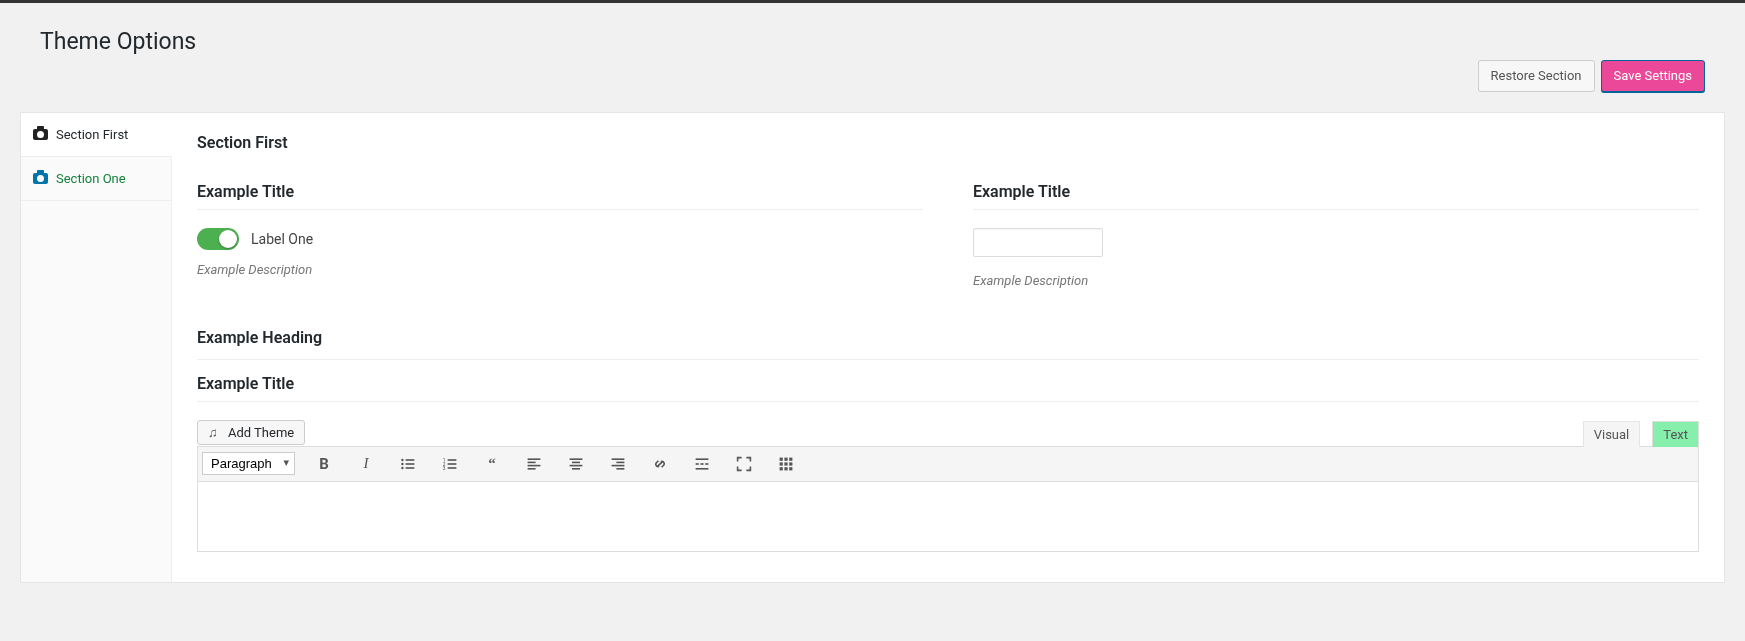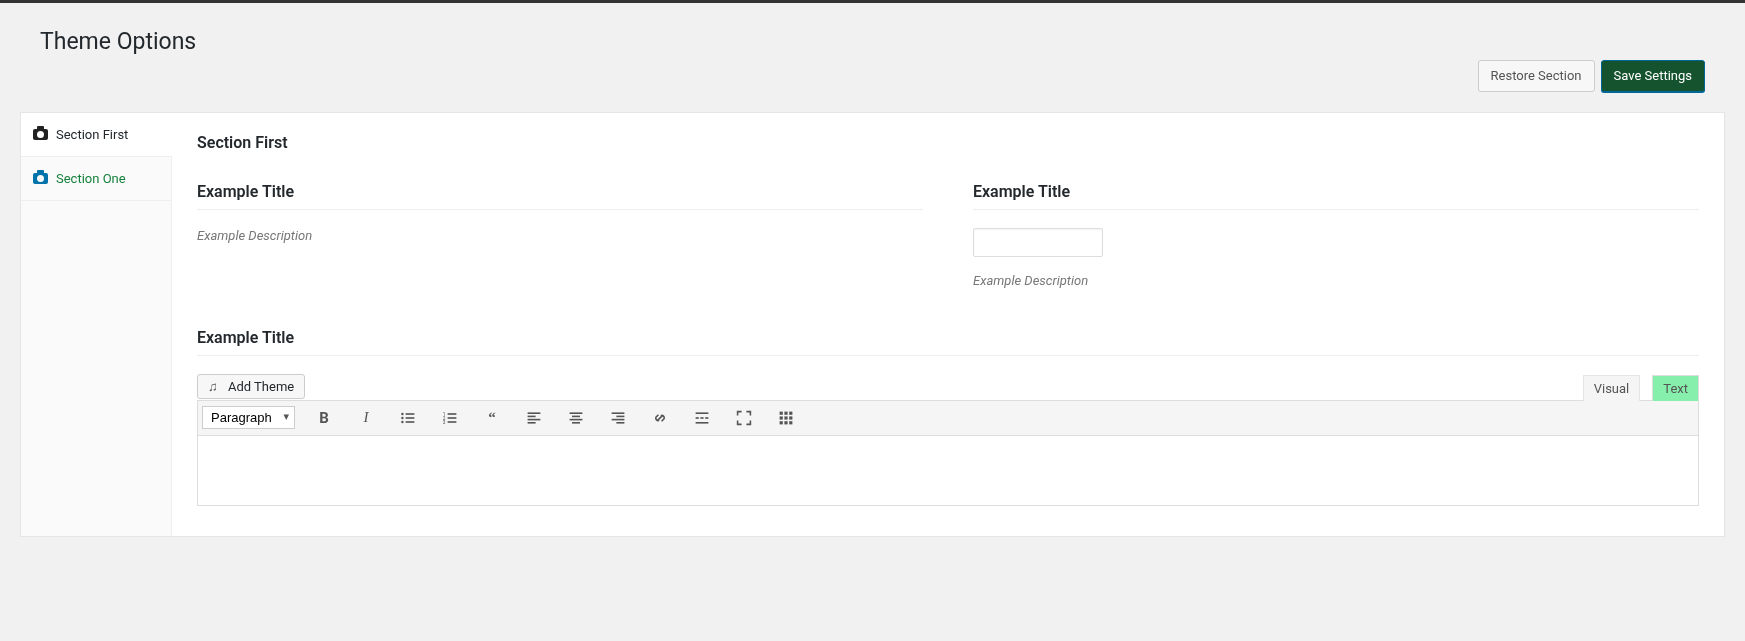--- a/index.html
+++ b/index.html
@@ -34,21 +34,21 @@
       cursor: pointer;
       text-decoration: none;
     }
     .btn-secondary {
       color: #555;
       border: 1px solid #ccc;
       background: #f7f7f7;
     }
     .btn-primary {
       color: #fff;
-      background: #14532d;
+      background: #ec4899;
       border: 1px solid #006799;
       box-shadow: 0 1px 0 #006799;
     }
     .panel {
       margin-top: 20px;
       background: #fff;
       display: flex;
       border: 1px solid #e5e5e5;
     }
     .sidebar {
@@ -286,30 +286,37 @@
       <span>Section One</span>
     </div>
   </div>
 
   <div class="content">
     <h2 class="section-heading">Section First</h2>
 
     <div class="field-row">
       <div>
         <div class="field-title">Example Title</div>
+        <div class="toggle-wrap">
+          <div class="toggle on">
+            <div class="knob"></div>
+          </div>
+          <span class="toggle-label">Label One</span>
+        </div>
         <div class="field-desc">Example Description</div>
       </div>
 
       <div>
         <div class="field-title">Example Title</div>
         <input type="text" class="text-input" value="" style="">
         <div class="field-desc">Example Description</div>
       </div>
     </div>
 
+    <h3 class="sub-heading">Example Heading</h3>
 
     <div class="field-title">Example Title</div>
 
     <div class="media-bar">
       <div class="add-media-btn">
         <span class="music-icon"></span>
         <span>Add Theme</span>
       </div>
       <div class="editor-tabs">
         <div class="editor-tab active">Visual</div>

